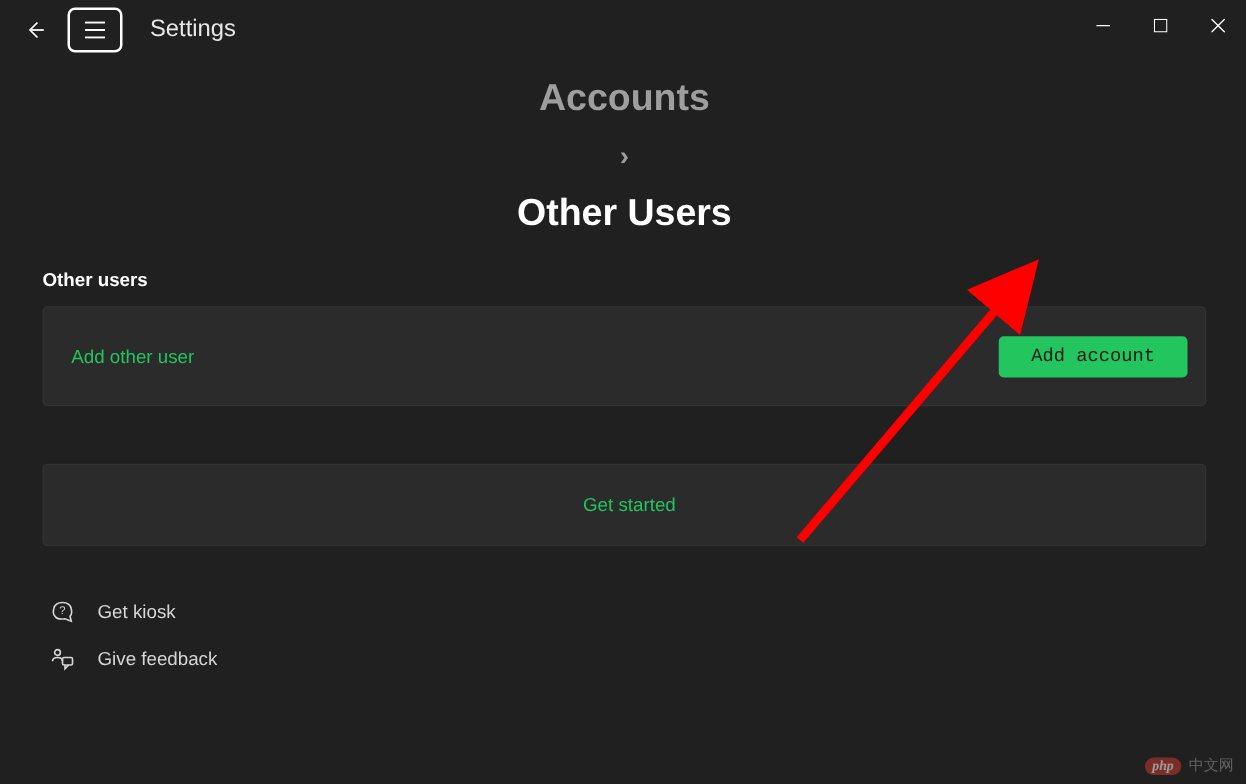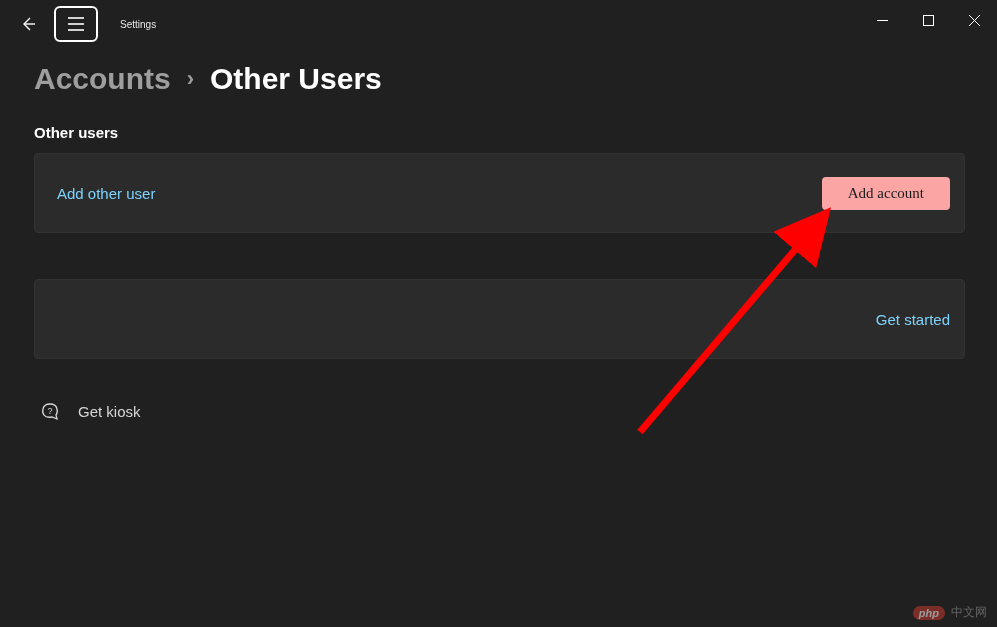--- a/index.html
+++ b/index.html
@@ -28,21 +28,21 @@
   .hamburger-btn {
     width: 44px; height: 36px;
     border: 2px solid #fff;
     border-radius: 6px;
     display: flex; align-items: center; justify-content: center;
     margin: 0 6px;
   }
   .hamburger-btn svg { display: block; }
   .app-title {
     margin-left: 16px;
-    font-size: 10px;
+    font-size: 19px;
     color: #e8e8e8;
   }
   .window-controls {
     position: absolute;
     right: 0; top: 0;
     height: 40px;
     display: flex;
   }
   .win-ctl {
     width: 46px; height: 40px;
@@ -52,20 +52,21 @@
 
   
   .content {
     padding: 14px 32px 0 34px;
   }
   .breadcrumb {
     display: flex;
     align-items: center;
     gap: 16px;
     margin-bottom: 28px;
+    flex-direction: column;
   }
   .crumb-parent {
     font-size: 30px;
     font-weight: 600;
     color: #9e9e9e;
   }
   .crumb-sep {
     font-size: 22px;
     color: #9e9e9e;
     font-weight: 600;
@@ -88,36 +89,36 @@
     border: 1px solid #333333;
     border-radius: 4px;
     display: flex;
     align-items: center;
     justify-content: space-between;
     padding: 0 14px 0 22px;
     height: 80px;
     margin-bottom: 46px;
   }
   .card.simple {
-    justify-content: flex-end;
-    height: 80px;
+    justify-content: center;
+    height: 66px;
     margin-bottom: 42px;
   }
   .card-label {
     font-size: 15px;
-    color: #7dd3fc;
+    color: #22c55e;
   }
   .add-account-btn {
-    background: #fca5a5;
+    background: #22c55e;
     color: #1a1a1a;
     border: none;
     border-radius: 4px;
     padding: 8px 26px;
     font-size: 15px;
-    font-family: Liberation Serif, serif;
+    font-family: Liberation Mono, monospace;
   }
 
   .help-links {
     display: flex;
     flex-direction: column;
     gap: 18px;
     margin-top: 4px;
     padding-left: 6px;
   }
   .help-link {
@@ -143,20 +144,21 @@
 
   
   .watermark {
     position: absolute;
     right: 10px;
     bottom: 6px;
     display: flex;
     align-items: center;
     gap: 6px;
     opacity: 0.55;
+    font-family: Liberation Serif, serif;
   }
   .watermark .logo {
     background: #c73a2f;
     color: #fff;
     font-size: 11px;
     font-weight: 700;
     font-style: italic;
     padding: 1px 6px;
     border-radius: 10px;
   }
@@ -225,20 +227,31 @@
   <div class="help-links">
     <div class="help-link">
       <span class="icon">
         <svg width="20" height="20" viewBox="0 0 20 20">
             <path d="M4 14 Q2 12 3 8 Q4 3 10 3 Q16 3 17 8 Q18 12 16 14 L17 18 L12 16 Q6 17 4 14 Z" fill="none" stroke="#d6d6d6" stroke-width="1.3"></path>
             <text x="10" y="12.5" font-size="9" text-anchor="middle" fill="#d6d6d6">?</text>
           </svg>
       </span>
       <span>Get kiosk</span>
     </div>
+    <div class="help-link">
+      <span class="icon">
+        <svg width="20" height="20" viewBox="0 0 20 20">
+            <circle cx="6" cy="5" r="2.3" fill="none" stroke="#d6d6d6" stroke-width="1.3"></circle>
+            <path d="M2 12 Q2 9 6 9 Q10 9 10 12" fill="none" stroke="#d6d6d6" stroke-width="1.3"></path>
+            <rect x="10" y="9" width="8" height="6" rx="1.2" fill="none" stroke="#d6d6d6" stroke-width="1.3"></rect>
+            <path d="M12 15 L12 18 L15 15" fill="none" stroke="#d6d6d6" stroke-width="1.3"></path>
+          </svg>
+      </span>
+      <span>Give feedback</span>
+    </div>
   </div>
 </div>
 
 <svg class="arrow-svg" viewBox="0 0 997 627">
   <defs>
     <marker id="ah" markerWidth="8" markerHeight="8" refX="6" refY="4" orient="auto">
       <path d="M0,0 L8,4 L0,8 Z" fill="#ff0000"></path>
     </marker>
   </defs>
   <line x1="640" y1="432" x2="822" y2="218" stroke="#ff0000" stroke-width="7" marker-end="url(#ah)"></line>

